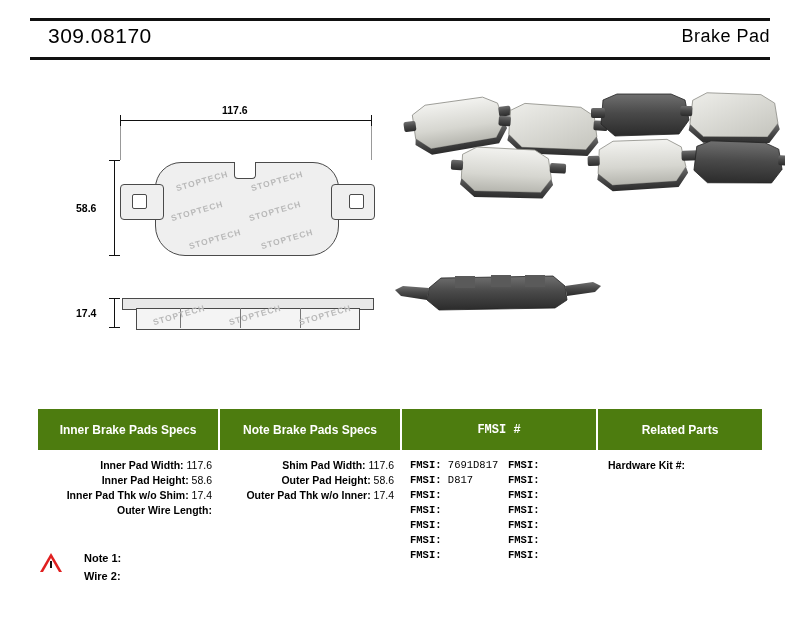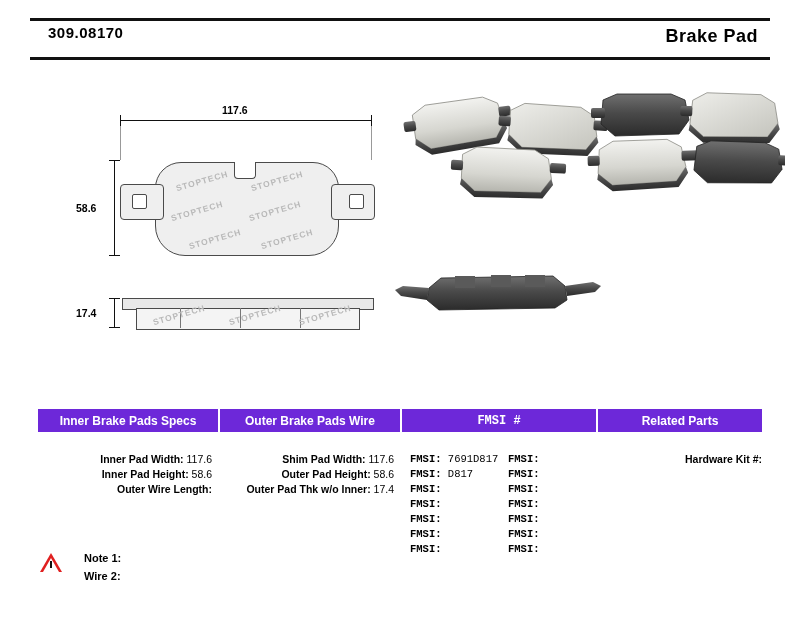--- a/index.html
+++ b/index.html
@@ -14,25 +14,25 @@
   .sheet{position:absolute;left:0;top:0;width:800px;height:619px;}
 
   
   .header{
     position:absolute;left:30px;top:18px;width:740px;height:42px;
   }
   .header-rule-top{position:absolute;left:0;top:0;width:740px;height:3px;background:#111;}
   .header-rule-bot{position:absolute;left:0;top:39px;width:740px;height:3px;background:#111;}
   .part-number{
     position:absolute;left:18px;top:6px;
-    font-size:15px;font-weight:bold;letter-spacing:0.5px;
+    font-size:21px;font-weight:normal;letter-spacing:0.5px;
   }
   .doc-title{
-    position:absolute;right:12px;top:8px;
-    font-size:18px;font-weight:bold;letter-spacing:0.5px;
+    position:absolute;right:0;top:8px;
+    font-size:18px;font-weight:normal;letter-spacing:0.5px;
   }
 
   
   .drawings{position:absolute;left:0;top:64px;width:800px;height:320px;}
 
   
   .frontview{position:absolute;left:100px;top:20px;width:290px;height:210px;}
 
   .dimline{position:absolute;background:#111;}
   .dimtext{position:absolute;font-size:10.5px;font-weight:bold;}
@@ -56,43 +56,43 @@
 
   
   .sideview{position:absolute;left:100px;top:228px;width:290px;height:60px;}
 
   
   .photos{position:absolute;left:395px;top:20px;width:390px;height:290px;}
 
   
   .spectable{position:absolute;left:38px;top:409px;width:724px;}
   .spec-head{
-    display:flex;width:724px;height:23px;background:#6d28d9;color:#fff;
+    display:flex;width:724px;height:41px;background:#4d7c0f;color:#fff;
   }
   .spec-head div{
     display:flex;align-items:center;justify-content:center;
     font-size:12px;font-weight:bold;
     border-right:2px solid #fff;
     box-sizing:border-box;
   }
   .spec-head div:last-child{border-right:none;}
   .c1{width:182px;}
   .c2{width:182px;}
   .c3{width:196px;font-family:Liberation Mono, monospace;}
   .c4{width:164px;}
 
-  .spec-body{display:flex;width:724px;padding-top:20px;}
+  .spec-body{display:flex;width:724px;padding-top:8px;}
   .spec-body .col{box-sizing:border-box;}
   .rowline{font-size:10.5px;line-height:15px;white-space:nowrap;}
   .rowline b{font-weight:bold;}
   .right-align{text-align:right;padding-right:8px;}
   .fmsi-col{display:flex;}
   .fmsi-sub{width:98px;}
   .fmsi-sub .rowline{padding-left:8px;}
-  .related .rowline{padding-left:10px;text-align:right;}
+  .related .rowline{padding-left:10px;}
 
   
   .notes{position:absolute;left:36px;top:552px;width:300px;}
   .note-row{position:relative;height:18px;font-size:11px;font-weight:bold;}
   .note-label{position:absolute;left:48px;top:0;}
   .warn{
     position:absolute;left:4px;top:1px;width:0;height:0;
     border-left:11px solid transparent;border-right:11px solid transparent;
     border-bottom:19px solid #e02020;
   }
@@ -242,35 +242,39 @@
           <path d="M140,12 L168,8 L176,12 L170,18 L142,22 Z" fill="url(#gmetal)"></path>
           <path d="M2,26 L-24,22 L-30,16 L-22,12 L4,14 Z" fill="url(#gmetal)"></path>
         </g>
       </svg>
     </div>
   </div>
 
   <div class="spectable">
     <div class="spec-head">
       <div class="c1">Inner Brake Pads Specs</div>
-      <div class="c2">Outer Brake Pads Wire</div>
+      <div class="c2">Note Brake Pads Specs</div>
       <div class="c3">FMSI #</div>
       <div class="c4">Related Parts</div>
     </div>
 
     <div class="spec-body">
 
       <div class="col c1 right-align">
         <div class="rowline">
           <b>Inner Pad Width:</b>
           <span>117.6</span>
         </div>
         <div class="rowline">
           <b>Inner Pad Height:</b>
           <span>58.6</span>
+        </div>
+        <div class="rowline">
+          <b>Inner Pad Thk w/o Shim:</b>
+          <span>17.4</span>
         </div>
         <div class="rowline">
           <b>Outer Wire Length:</b>
           <span></span>
         </div>
       </div>
 
       <div class="col c2 right-align">
         <div class="rowline">
           <b>Shim Pad Width:</b>

